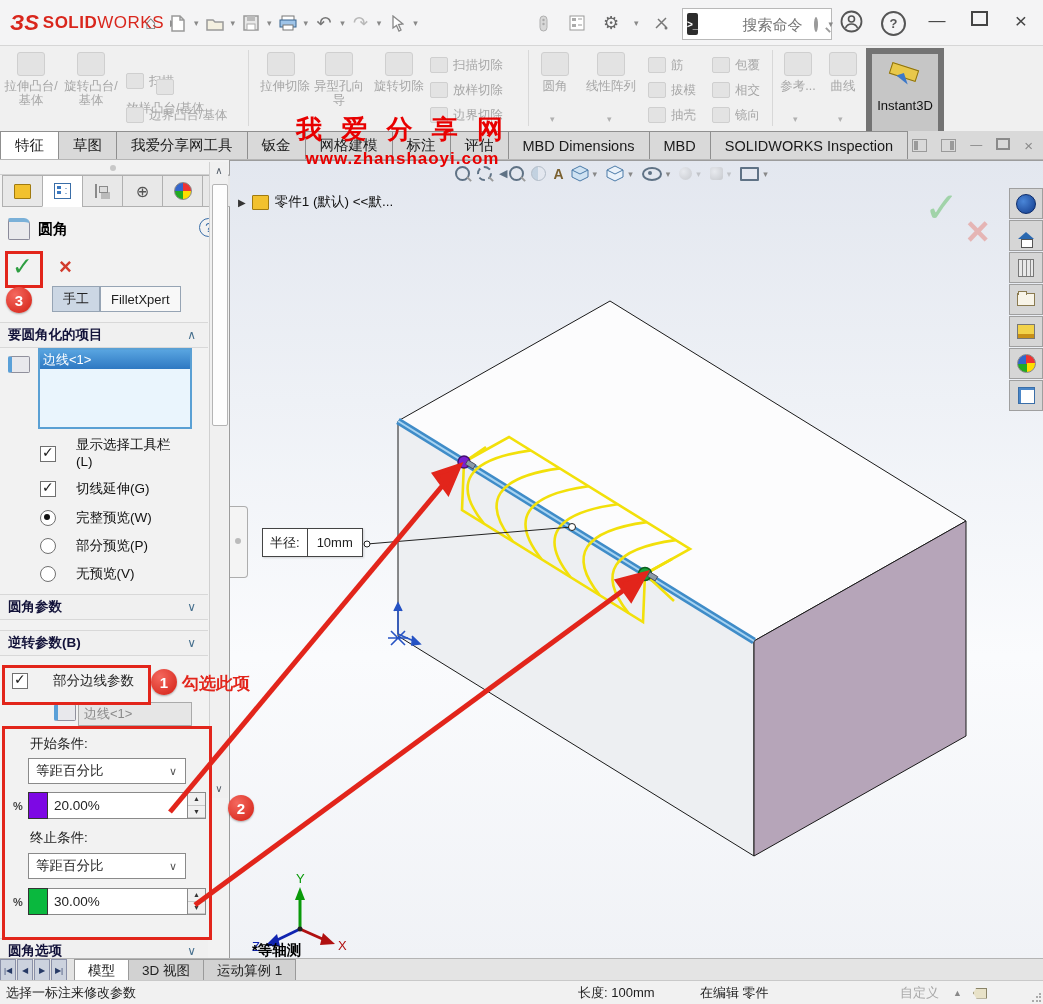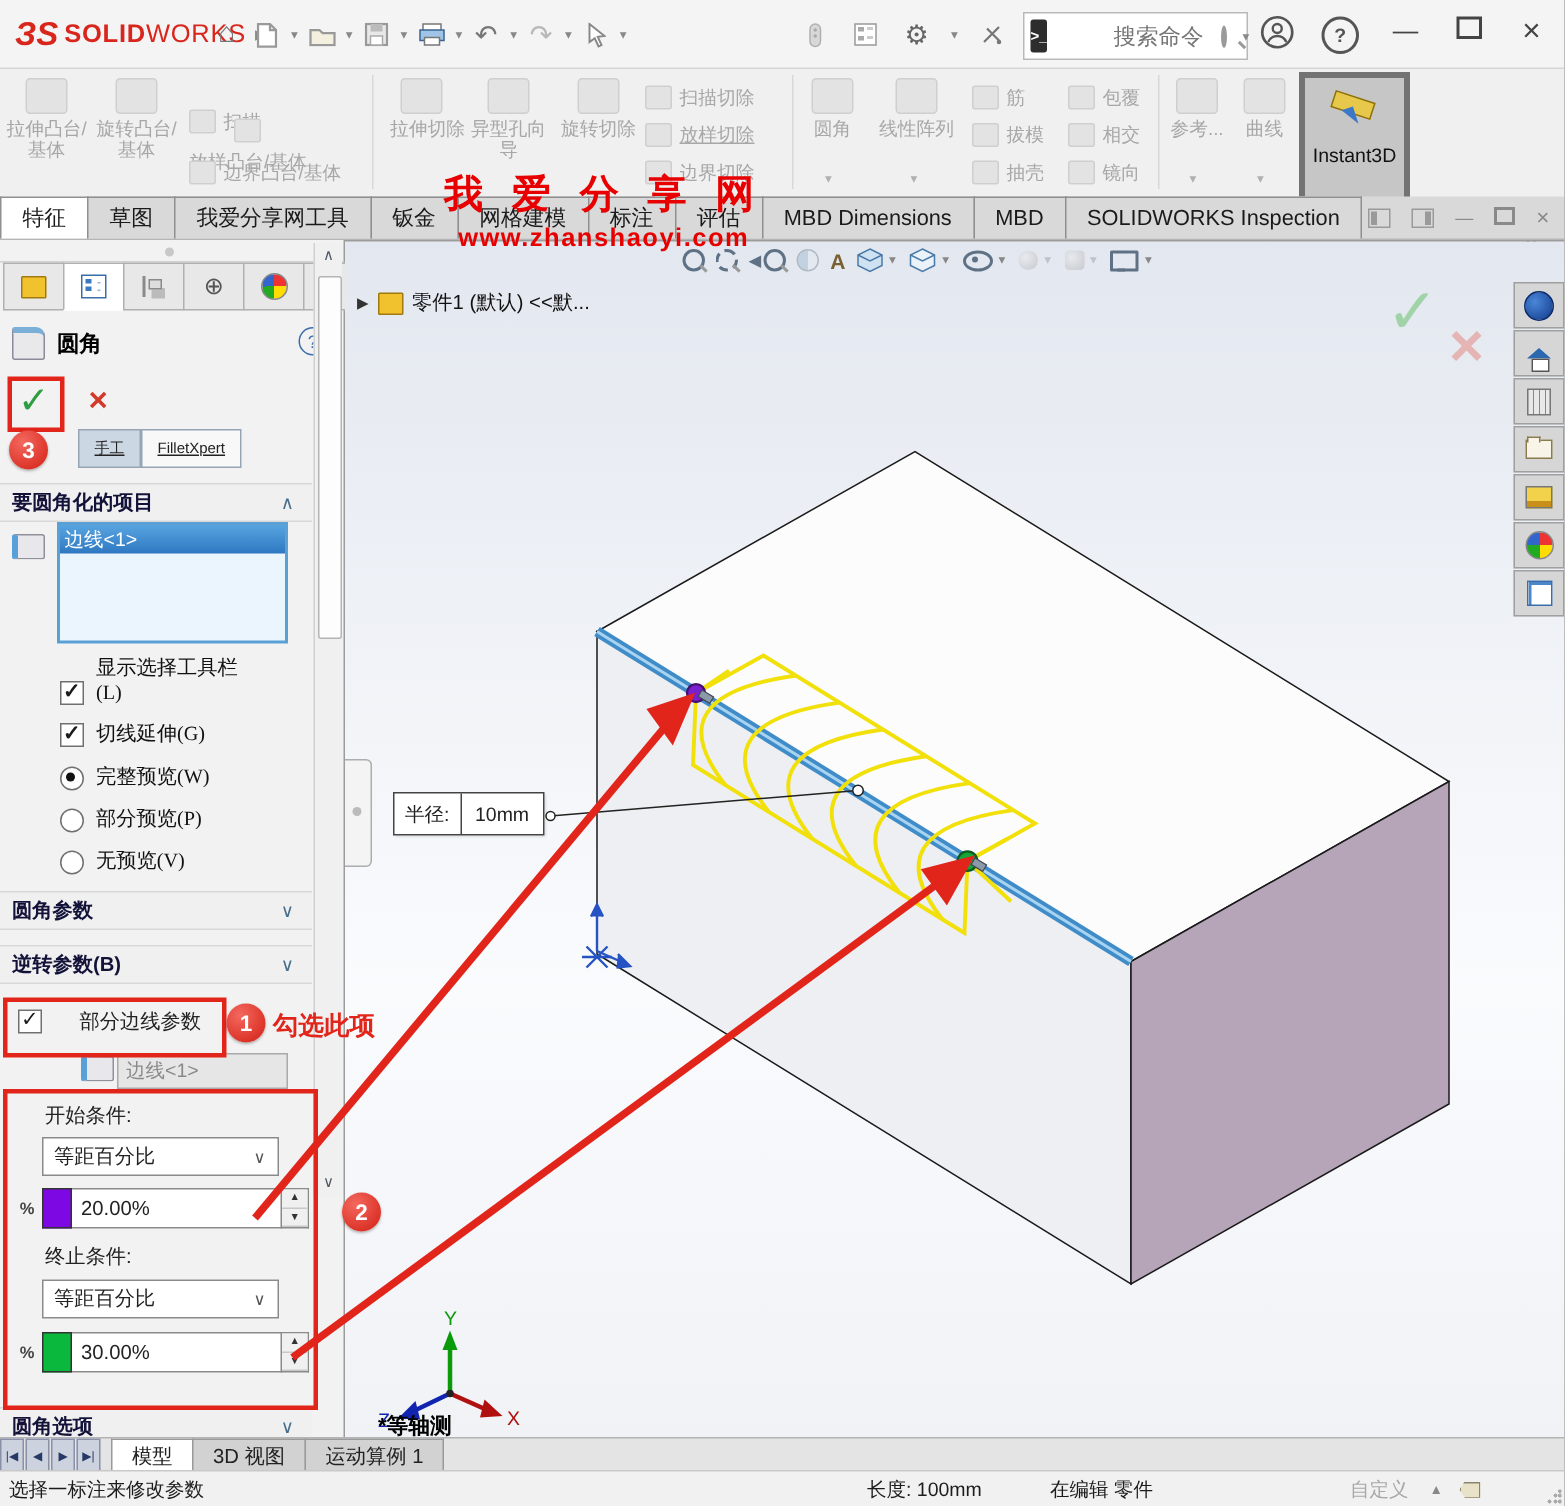--- a/index.html
+++ b/index.html
@@ -29,21 +29,21 @@
 
   
   #ribbon{left:0;top:46px;width:1043px;height:85px;background:#f0f0f0;}
   .rsep{position:absolute;top:4px;width:1px;height:76px;background:#d8d8d8;}
   .rbig{position:absolute;top:6px;width:58px;text-align:center;color:#a7a7a7;font-size:12.5px;line-height:14px;}
   .rbig .ric-big{margin:0 auto 3px auto;}
   .ric-big{width:26px;height:22px;background:#e3e3e3;border:1px solid #cfcfcf;border-radius:3px;}
   .rsmall{position:absolute;height:22px;display:flex;align-items:center;gap:5px;color:#a7a7a7;font-size:12.5px;white-space:nowrap;}
   .ric{width:16px;height:14px;background:#e3e3e3;border:1px solid #cfcfcf;border-radius:2px;flex:0 0 auto;}
   .rcaret{position:absolute;color:#b0b0b0;font-size:9px;}
-  #instant3d{left:866px;top:2px;width:66px;height:81px;background:#c6c6c6;border:4px solid #737373;text-align:center;color:#111;}
+  #instant3d{left:866px;top:2px;width:66px;height:81px;background:#c6c6c6;border:6px solid #737373;text-align:center;color:#111;}
   #instant3d .i3dicon{margin:12px auto 8px auto;width:30px;height:24px;position:relative;}
   .ruler{position:absolute;left:0;top:0;width:26px;height:10px;background:#e8c84a;border:1px solid #8a7010;transform:rotate(18deg);}
   .i3arrow{position:absolute;left:8px;top:8px;width:0;height:0;border-left:8px solid transparent;border-top:12px solid #3c78c8;transform:rotate(-18deg);}
   .watermark{left:296px;top:68px;color:#e80000;font-weight:bold;z-index:30;line-height:30px;text-align:center;}
   .watermark .w1{font-size:26px;letter-spacing:6px;}
   .watermark .w2{font-size:17px;letter-spacing:1px;}
   #ribcollapse{left:1016px;top:104px;color:#666;font-size:13px;}
 
   
   #tabbar{left:0;top:131px;width:1043px;height:28px;background:#d9d9d9;border-bottom:1px solid #b5b5b5;display:flex;align-items:stretch;}
@@ -68,33 +68,33 @@
   .cfgicon{width:14px;height:14px;border-left:2px solid #8a8a8a;position:relative;}
   .cfgicon::after{content:"";position:absolute;left:2px;top:2px;width:7px;height:5px;border:1px solid #8a8a8a;background:#ddd;box-shadow:2px 6px 0 #bbb;}
   .ball{width:16px;height:16px;border-radius:50%;border:1px solid #888;background:conic-gradient(#e33 0 25%,#fd0 0 50%,#2a2 0 75%,#36c 0 100%);}
   .ptitle{left:8px;top:58px;display:flex;align-items:center;gap:8px;font-size:15px;font-weight:bold;color:#000;}
   .fil-ic{width:20px;height:17px;background:#e9e9ec;border:1px solid #8a8a9a;border-radius:2px 6px 2px 2px;border-top:4px solid #7ab0d8;}
   .phelp{left:199px;top:58px;width:17px;height:17px;border:1.5px solid #3a6ea8;border-radius:50%;color:#3a6ea8;font-size:12px;display:flex;align-items:center;justify-content:center;}
   .okx{left:12px;top:92px;display:flex;gap:26px;align-items:center;}
   .ok{color:#2f9e42;font-size:25px;font-weight:bold;}
   .cancel{color:#d23b2c;font-size:22px;font-weight:bold;}
   .modes{left:52px;top:126px;display:flex;}
-  .mode{height:24px;padding:0 10px;border:1px solid #96a4b4;display:flex;align-items:center;font-size:10px;background:#f8f8f8;text-decoration:underline;}
+  .mode{height:24px;padding:0 10px;border:1px solid #96a4b4;display:flex;align-items:center;font-size:13px;background:#f8f8f8;}
   .mode.active{background:#ccd7e4;}
   .sechead{position:absolute;left:0;width:208px;height:26px;background:#f0f0f0;border-top:1px solid #d8d8d8;border-bottom:1px solid #d8d8d8;
            display:flex;align-items:center;font-weight:bold;color:#13133a;font-size:13.5px;padding-left:8px;box-sizing:border-box;}
   .sechead .chev{position:absolute;right:12px;color:#47708e;font-weight:normal;font-size:12px;}
   .edgeic{width:17px;height:15px;background:#e8e8ec;border:1px solid #90909c;border-left:4px solid #5aa0d8;border-radius:2px;}
   .selbox{position:absolute;left:38px;width:150px;height:77px;background:#eaf5fd;border:2px solid #5aa0d4;}
   .selrow{height:19px;background:linear-gradient(#58a4e0,#2e78c2);color:#fff;font-size:13px;padding-left:3px;display:flex;align-items:center;}
   .cb{width:14px;height:14px;border:1px solid #707070;background:#fff;position:relative;flex:0 0 auto;}
   .cb.checked::after{content:"✓";position:absolute;left:1px;top:-3px;font-size:14px;color:#1a1a1a;font-weight:bold;}
   .rad{width:14px;height:14px;border:1px solid #707070;border-radius:50%;background:#fff;position:relative;flex:0 0 auto;}
   .rad.sel::after{content:"";position:absolute;left:3px;top:3px;width:6px;height:6px;border-radius:50%;background:#111;}
-  .opt{position:absolute;left:40px;display:flex;gap:8px;align-items:flex-end;font-size:13.5px;color:#111;font-family:Liberation Serif, serif;}
+  .opt{position:absolute;left:40px;display:flex;gap:20px;align-items:center;font-size:13.5px;color:#111;}
   .dis-field{position:absolute;left:78px;width:107px;height:22px;background:#e6e6e6;border:1px solid #aaa;color:#8a8a8a;font-size:13px;display:flex;align-items:center;padding-left:5px;}
   .combo{position:absolute;left:28px;width:158px;height:26px;background:#fff;border:1px solid #8a8a8a;display:flex;align-items:center;font-size:13.5px;padding-left:7px;box-sizing:border-box;}
   .combo .chev{position:absolute;right:8px;color:#555;font-size:11px;}
   .spinrow{position:absolute;left:8px;display:flex;align-items:stretch;height:27px;}
   .pctic{width:20px;display:flex;align-items:center;justify-content:center;color:#444;font-size:11px;font-weight:bold;}
   .swatch{width:18px;border:1px solid #333;}
   .numfield{width:133px;background:#fff;border:1px solid #8a8a8a;border-left:none;display:flex;align-items:center;padding-left:6px;font-size:13.5px;}
   .spincol{width:17px;display:flex;flex-direction:column;border:1px solid #8a8a8a;border-left:none;}
   .spincol div{flex:1;background:#f0f0f0;font-size:7px;color:#333;display:flex;align-items:center;justify-content:center;border-bottom:1px solid #c8c8c8;}
   .vscroll{position:absolute;left:209px;top:162px;width:18px;height:636px;background:#f0f0f0;border-left:1px solid #d0d0d0;}
@@ -276,21 +276,21 @@
         <span>边界凸台/基体</span>
       </div>
     <div class="rsep" style="left:248px;"></div>
     <div class="rbig" style="left:252px;text-align:right;"><div class="ric-big"></div><span>拉伸切除</span></div>
     <div class="rbig" style="left:310px;"><div class="ric-big"></div><span>异型孔向导</span></div>
     <div class="rbig" style="left:370px;"><div class="ric-big"></div><span>旋转切除</span></div>
     <div class="rsmall" style="left:430px;top:8px;">
         <div class="ric"></div>
         <span>扫描切除</span>
       </div>
-    <div class="rsmall" style="left:430px;top:33px;text-decoration:underline;">
+    <div class="rsmall" style="left:430px;top:33px;">
         <div class="ric"></div>
         <span>放样切除</span>
       </div>
     <div class="rsmall" style="left:430px;top:58px;">
         <div class="ric"></div>
         <span>边界切除</span>
       </div>
     <div class="rsep" style="left:528px;"></div>
     <div class="rbig" style="left:532px;width:46px;"><div class="ric-big"></div><span>圆角</span></div>
     <span class="rcaret" style="left:550px;top:68px;">▾</span>

